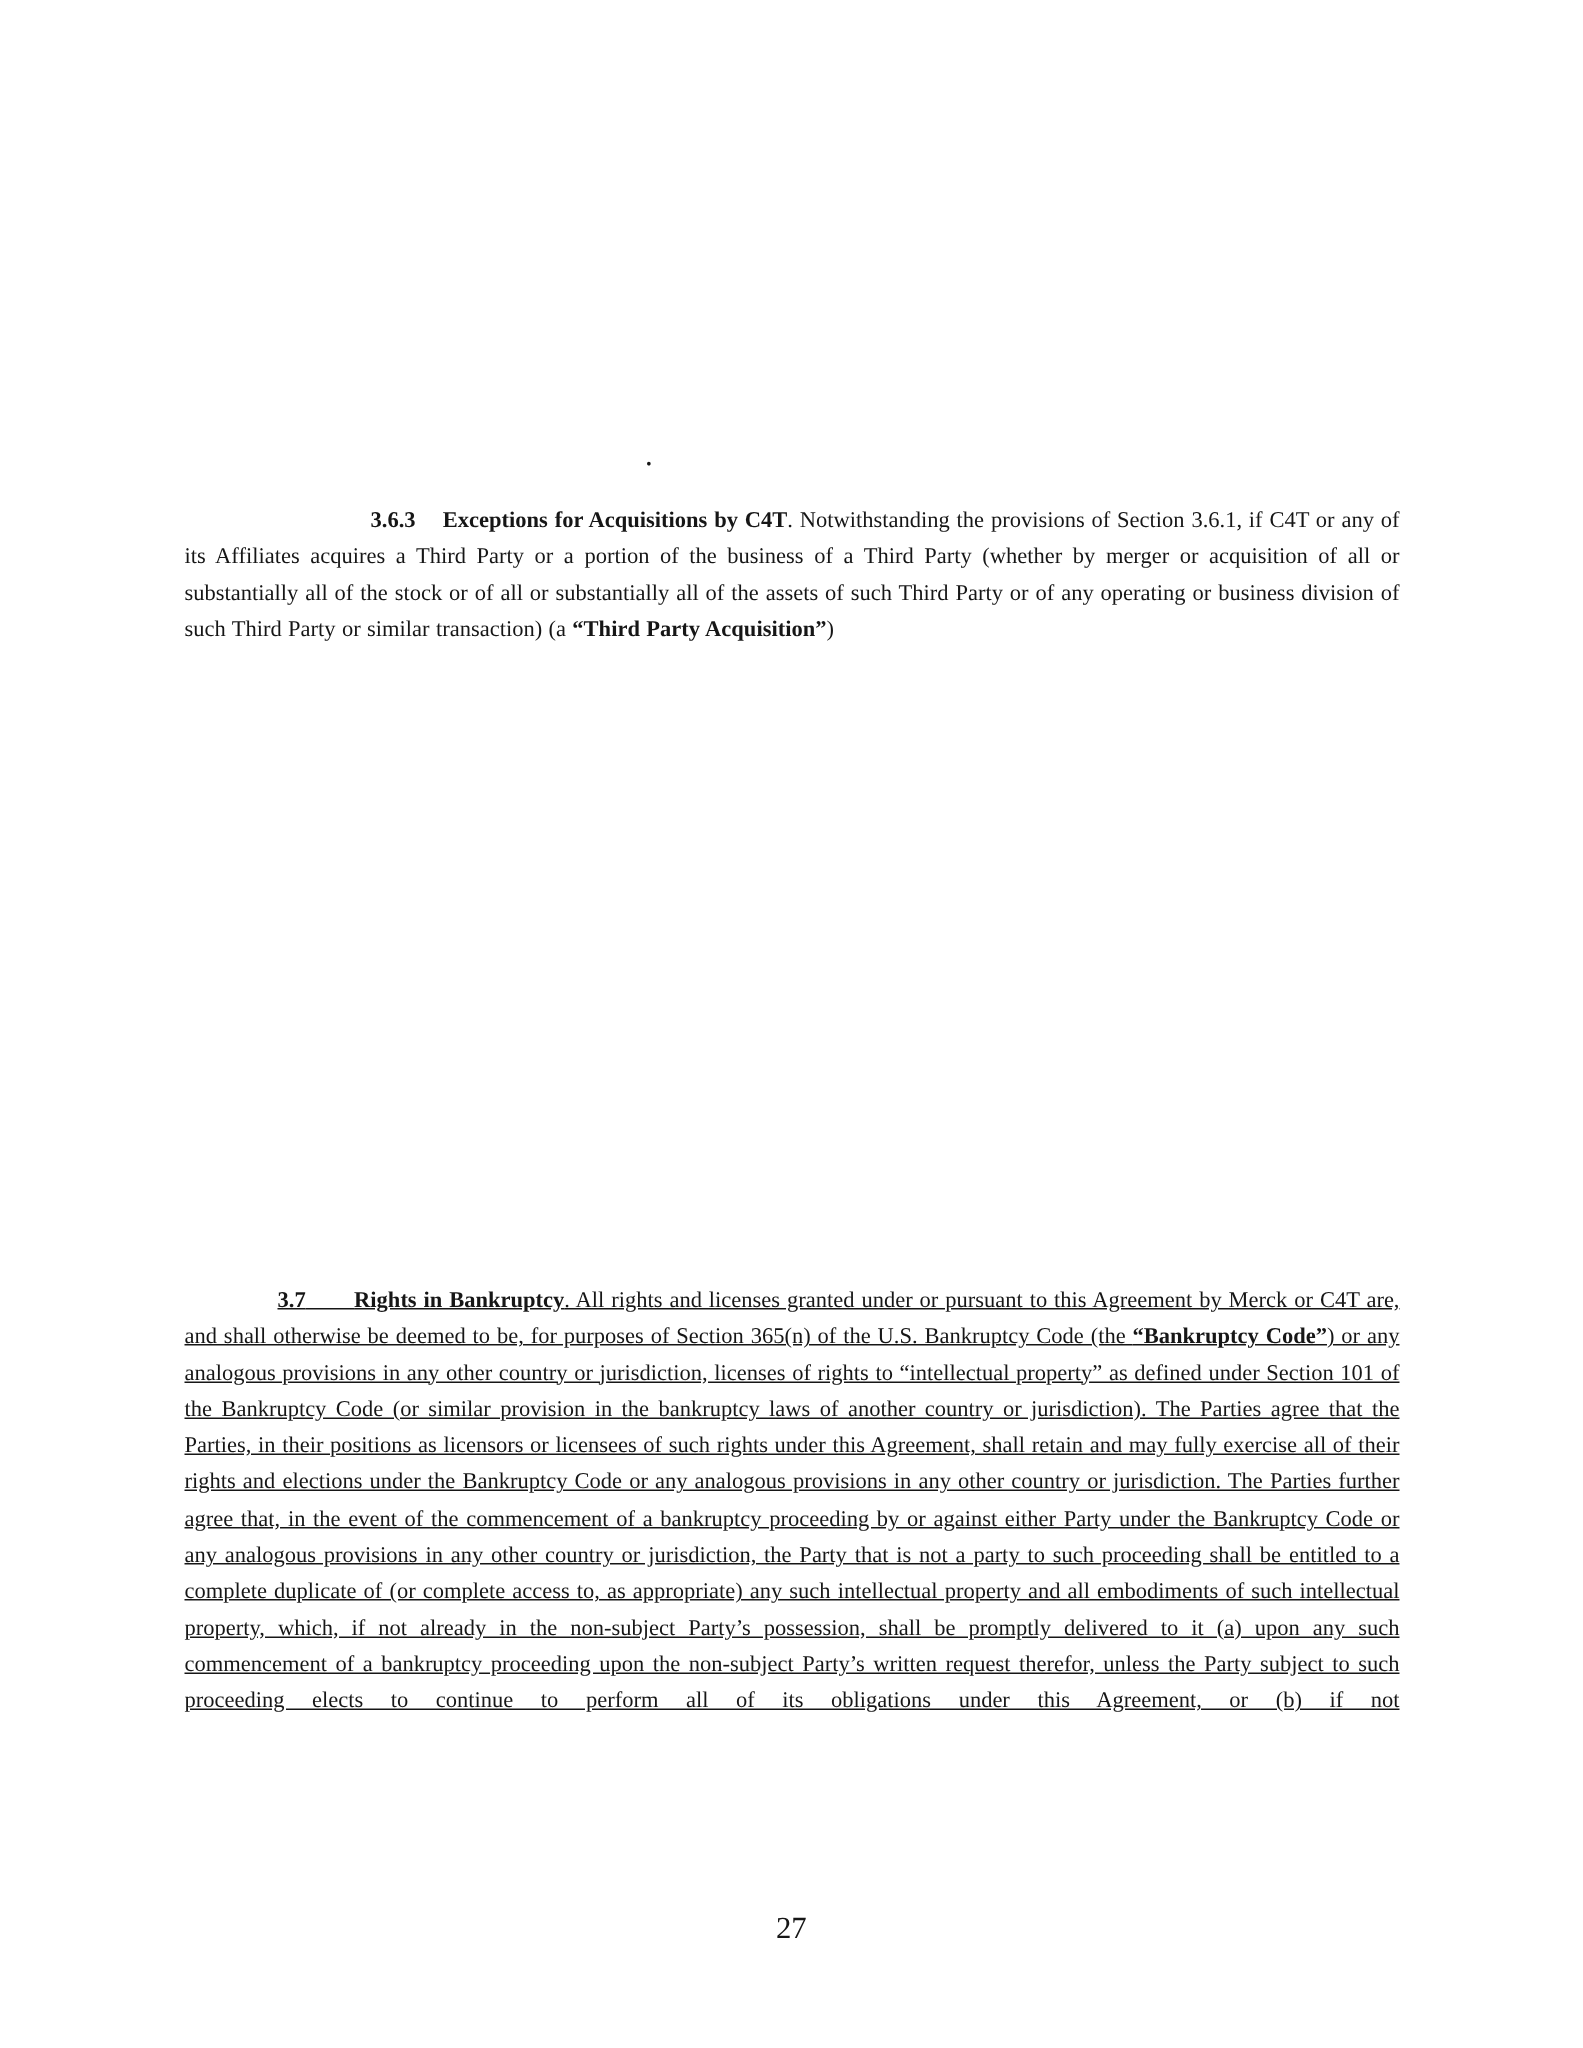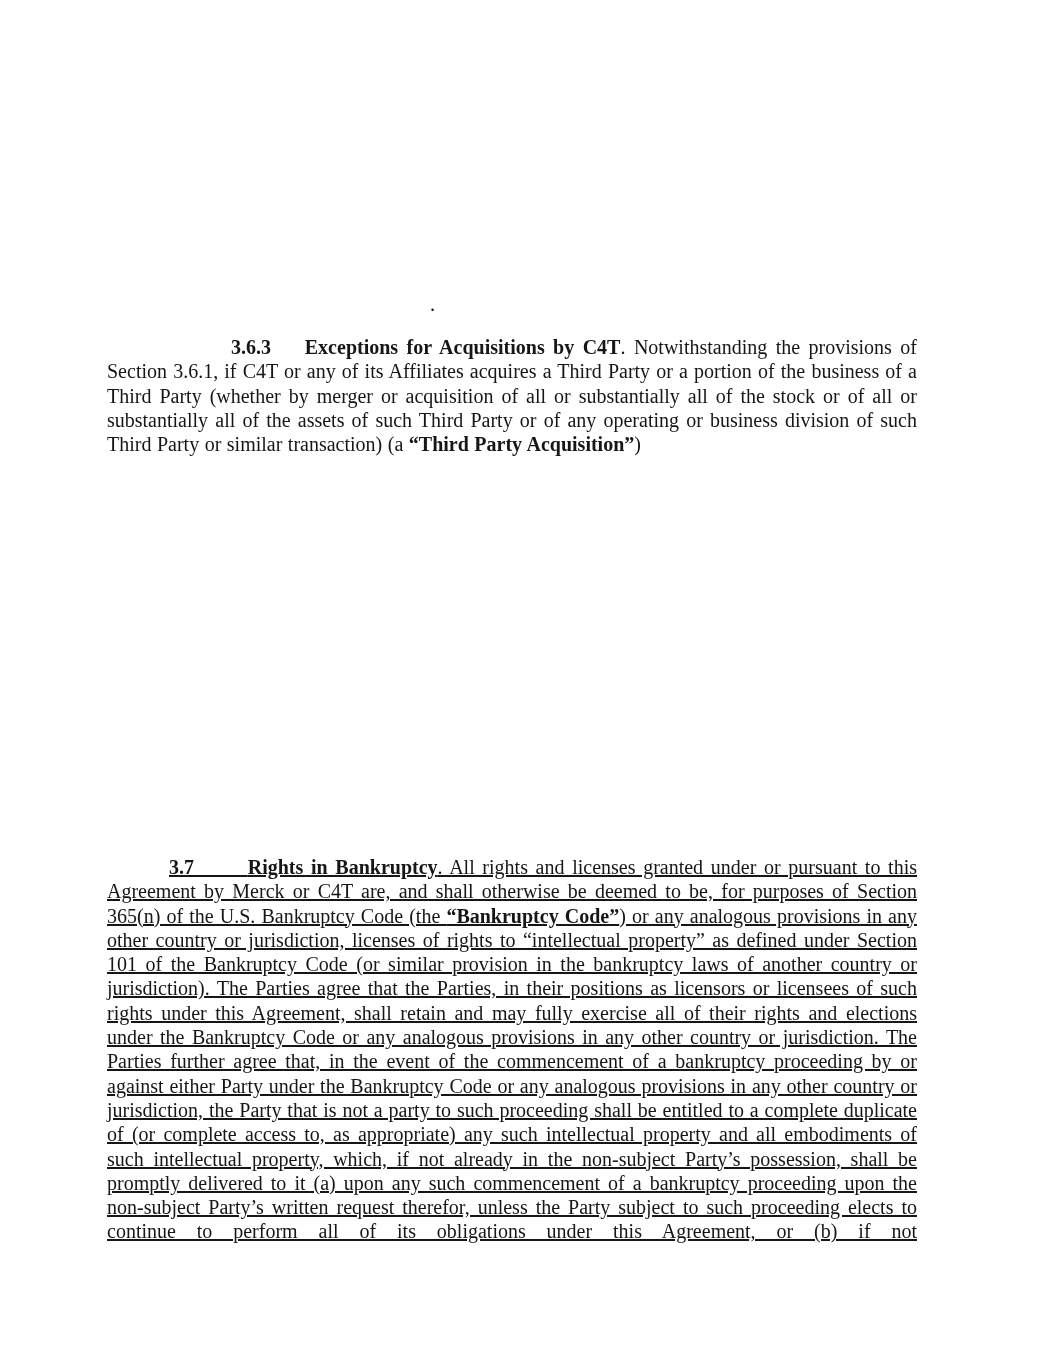--- a/index.html
+++ b/index.html
@@ -11,23 +11,23 @@
     position: relative;
     width: 1055px;
     height: 1365px;
     background: #ffffff;
     overflow: hidden;
     font-family: "Liberation Serif", "DejaVu Serif", serif;
     color: #161616;
   }
   .para {
     position: absolute;
-    left: 107px;
+    left: 123px;
     width: 810px;
-    font-size: 20px;
+    font-size: 15px;
     line-height: 24.3px;
     text-align: justify;
     word-spacing: 0.5px;
   }
   .para b { font-weight: bold; }
   #para-363 {
     top: 335px;
     text-indent: 124px;
   }
   #para-37 {
@@ -59,14 +59,15 @@
 <body>
 
 <div class="page">
 
   <div class="stray-dot">.</div>
 
   <div class="para" id="para-363"><b>3.6.3</b><span>&nbsp;&nbsp;&nbsp;&nbsp;</span><b>Exceptions for Acquisitions by C4T</b><span>. Notwithstanding the provisions of Section 3.6.1, if C4T or any of its Affiliates acquires a Third Party or a portion of the business of a Third Party (whether by merger or acquisition of all or substantially all of the stock or of all or substantially all of the assets of such Third Party or of any operating or business division of such Third Party or similar transaction) (a </span><b>“Third Party Acquisition”</b><span>)</span></div>
 
   <div class="para" id="para-37"><b>3.7</b><span>&nbsp;&nbsp;&nbsp;&nbsp;&nbsp;&nbsp;&nbsp;</span><b>Rights in Bankruptcy</b><span>. All rights and licenses granted under or pursuant to this Agreement by Merck or C4T are, and shall otherwise be deemed to be, for purposes of Section 365(n) of the U.S. Bankruptcy Code (the </span><b>“Bankruptcy Code”</b><span>) or any analogous provisions in any other country or jurisdiction, licenses of rights to “intellectual property” as defined under Section 101 of the Bankruptcy Code (or similar provision in the bankruptcy laws of another country or jurisdiction). The Parties agree that the Parties, in their positions as licensors or licensees of such rights under this Agreement, shall retain and may fully exercise all of their rights and elections under the Bankruptcy Code or any analogous provisions in any other country or jurisdiction. The Parties further agree that, in the event of the commencement of a bankruptcy proceeding by or against either Party under the Bankruptcy Code or any analogous provisions in any other country or jurisdiction, the Party that is not a party to such proceeding shall be entitled to a complete duplicate of (or complete access to, as appropriate) any such intellectual property and all embodiments of such intellectual property, which, if not already in the non-subject Party’s possession, shall be promptly delivered to it (a) upon any such commencement of a bankruptcy proceeding upon the non-subject Party’s written request therefor, unless the Party subject to such proceeding elects to continue to perform all of its obligations under this Agreement, or (b) if not</span></div>
 
+  <div class="page-number">27</div>
 
 </div>
 
 </body></html>

